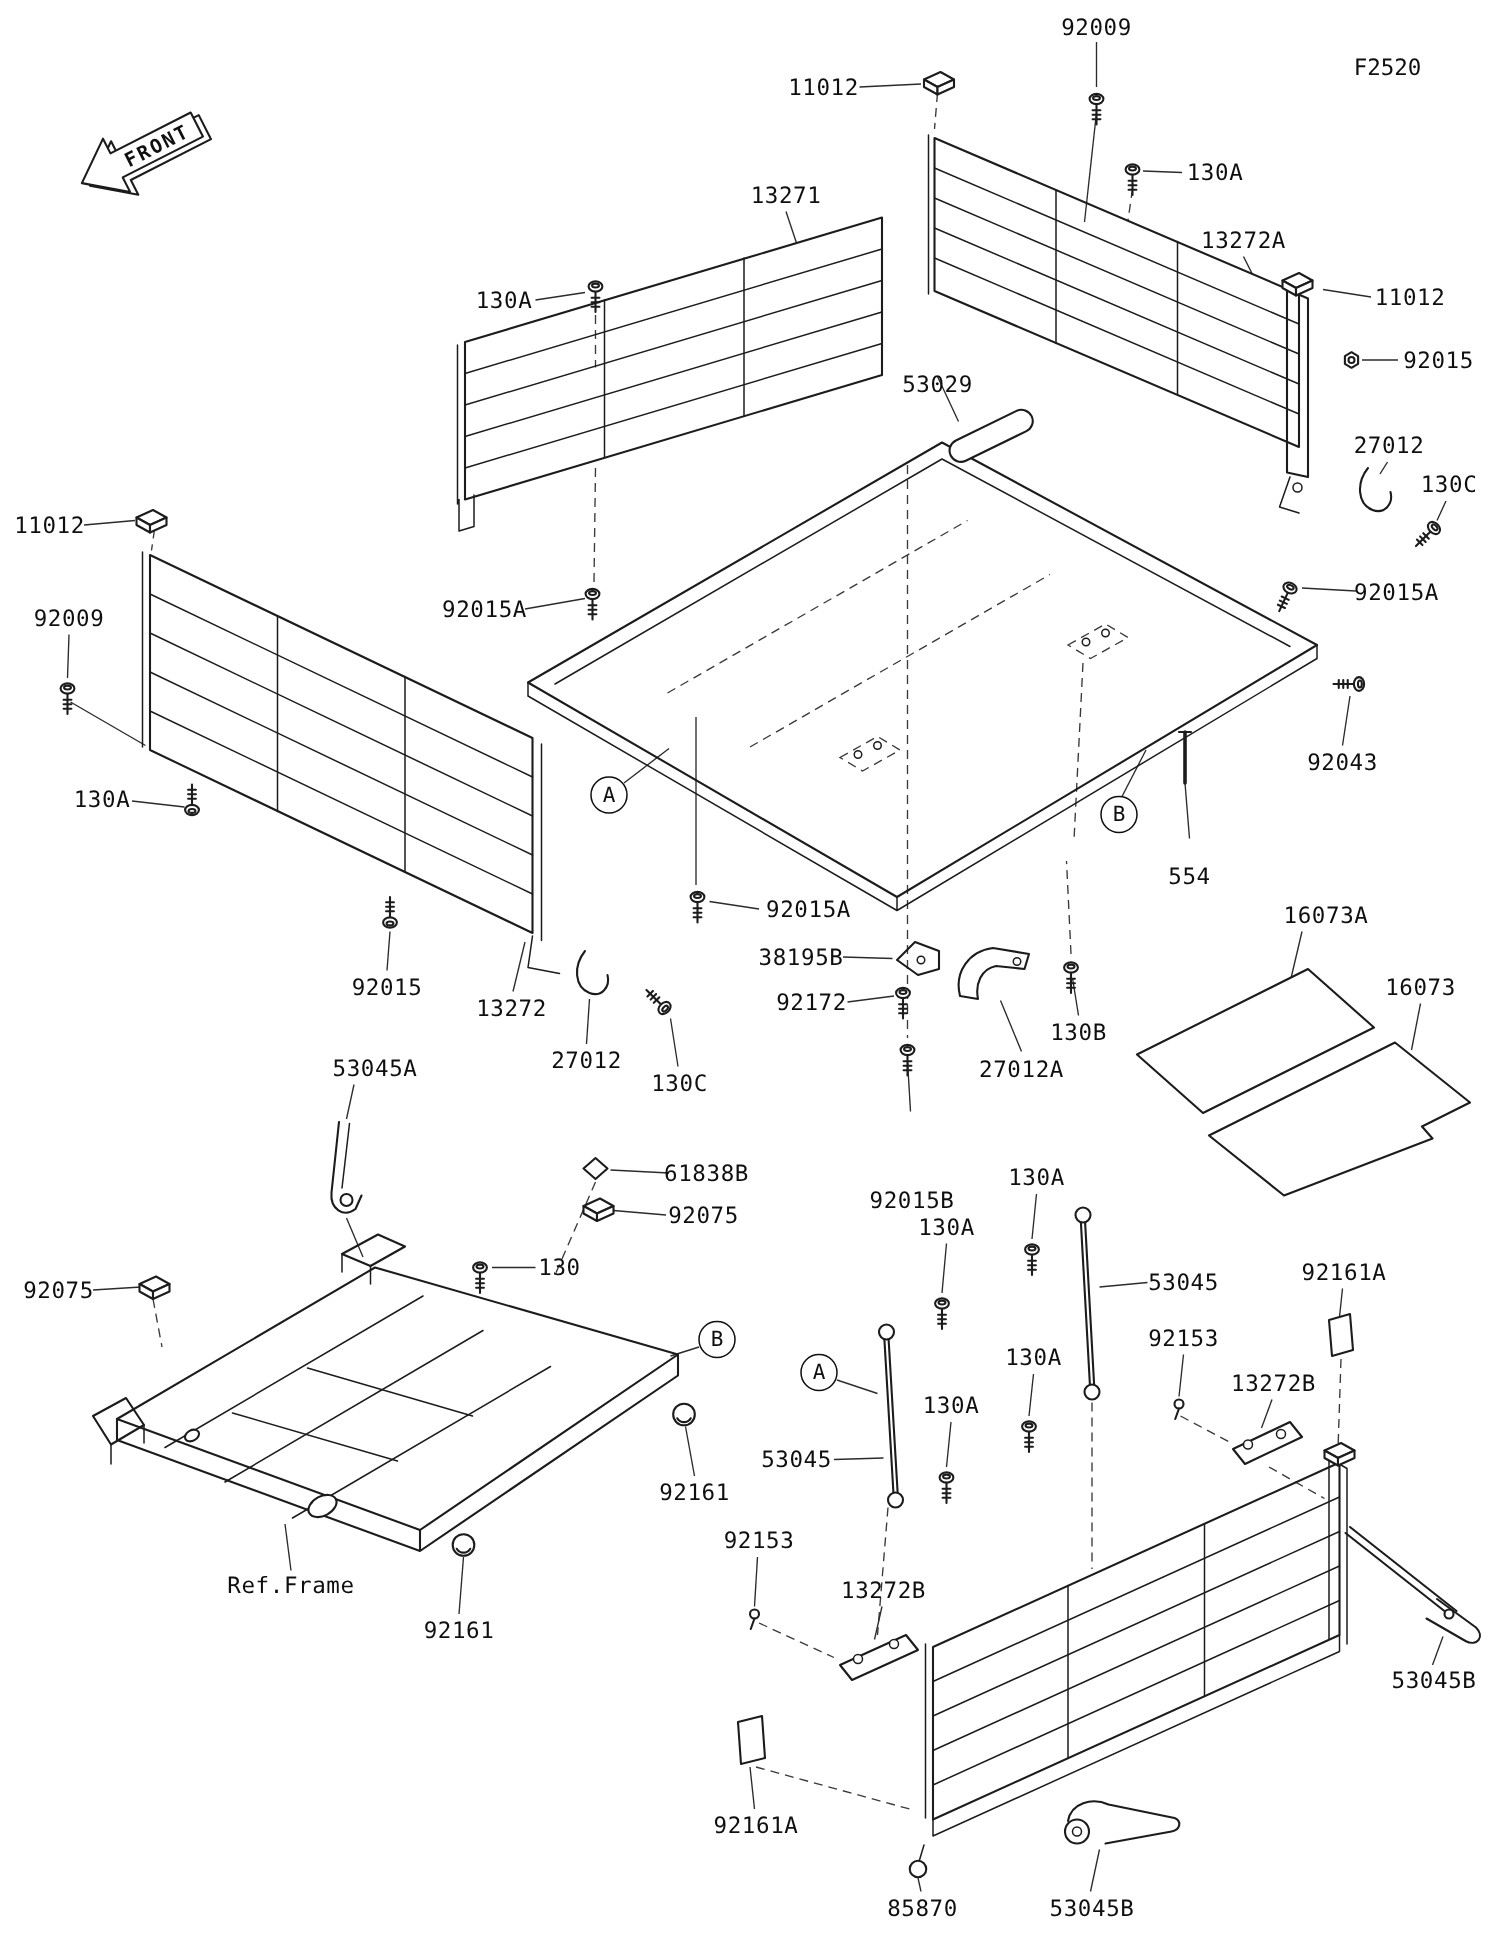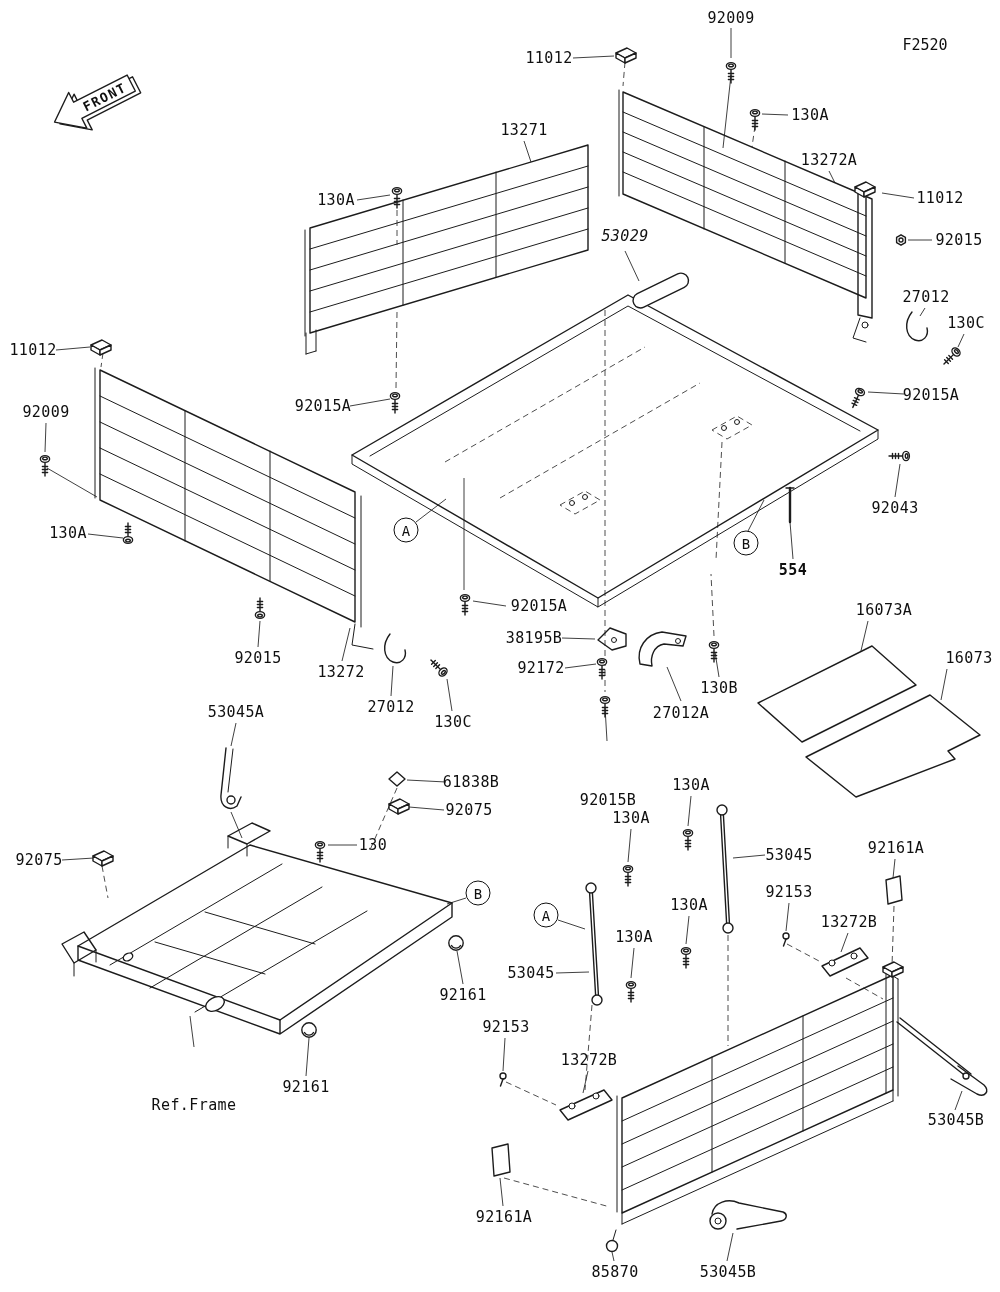--- a/index.html
+++ b/index.html
@@ -328,59 +328,59 @@
 
   <div id="label-layer">
       <div class="part-label" style="left: 731px; top: 18px;">92009</div>
       <div class="part-label" style="left: 549px; top: 58px;">11012</div>
       <div class="part-label" style="left: 810px; top: 115px;">130A</div>
       <div class="part-label" style="left: 524px; top: 130px;">13271</div>
       <div class="part-label" style="left: 829px; top: 160px;">13272A</div>
       <div class="part-label" style="left: 940px; top: 198px;">11012</div>
       <div class="part-label" style="left: 336px; top: 200px;">130A</div>
       <div class="part-label" style="left: 959px; top: 240px;">92015</div>
-      <div class="part-label" style="left: 625px; top: 236px; font-style: italic;">53029</div>
+      <div class="part-label" style="left: 625px; top: 256px;">53029</div>
       <div class="part-label" style="left: 926px; top: 297px;">27012</div>
       <div class="part-label" style="left: 966px; top: 323px;">130C</div>
       <div class="part-label" style="left: 33px; top: 350px;">11012</div>
       <div class="part-label" style="left: 931px; top: 395px;">92015A</div>
       <div class="part-label" style="left: 46px; top: 412px;">92009</div>
       <div class="part-label" style="left: 323px; top: 406px;">92015A</div>
       <div class="part-label" style="left: 895px; top: 508px;">92043</div>
       <div class="part-label" style="left: 68px; top: 533px;">130A</div>
-      <div class="part-label" style="left: 793px; top: 570px; font-weight: bold;">554</div>
+      <div class="part-label" style="left: 793px; top: 584px;">554</div>
       <div class="part-label" style="left: 539px; top: 606px;">92015A</div>
       <div class="part-label" style="left: 868px; top: 610px; margin-left: 16px;">16073A</div>
       <div class="part-label" style="left: 534px; top: 638px;">38195B</div>
-      <div class="part-label" style="left: 969px; top: 658px;">16073</div>
+      <div class="part-label" style="left: 947px; top: 658px;">16073</div>
       <div class="part-label" style="left: 258px; top: 658px;">92015</div>
       <div class="part-label" style="left: 341px; top: 672px;">13272</div>
       <div class="part-label" style="left: 541px; top: 668px;">92172</div>
       <div class="part-label" style="left: 719px; top: 688px;">130B</div>
       <div class="part-label" style="left: 391px; top: 707px;">27012</div>
       <div class="part-label" style="left: 681px; top: 713px;">27012A</div>
       <div class="part-label" style="left: 453px; top: 722px;">130C</div>
-      <div class="part-label" style="left: 236px; top: 712px;">53045A</div>
+      <div class="part-label" style="left: 250px; top: 712px;">53045A</div>
       <div class="part-label" style="left: 608px; top: 752px; margin-top: 48px;">92015B</div>
       <div class="part-label" style="left: 471px; top: 782px;">61838B</div>
       <div class="part-label" style="left: 691px; top: 785px;">130A</div>
       <div class="part-label" style="left: 469px; top: 810px;">92075</div>
       <div class="part-label" style="left: 631px; top: 818px;">130A</div>
       <div class="part-label" style="left: 373px; top: 845px;">130</div>
       <div class="part-label" style="left: 896px; top: 848px;">92161A</div>
       <div class="part-label" style="left: 789px; top: 855px;">53045</div>
       <div class="part-label" style="left: 39px; top: 860px;">92075</div>
       <div class="part-label" style="left: 789px; top: 892px;">92153</div>
       <div class="part-label" style="left: 689px; top: 905px;">130A</div>
       <div class="part-label" style="left: 849px; top: 922px;">13272B</div>
       <div class="part-label" style="left: 634px; top: 937px;">130A</div>
       <div class="part-label" style="left: 531px; top: 973px;">53045</div>
       <div class="part-label" style="left: 463px; top: 995px;">92161</div>
       <div class="part-label" style="left: 506px; top: 1027px;">92153</div>
-      <div class="part-label" style="left: 194px; top: 1057px; margin-top: 48px;">Ref.Frame</div>
+      <div class="part-label" style="left: 194px; top: 1057px;">Ref.Frame</div>
       <div class="part-label" style="left: 589px; top: 1060px;">13272B</div>
       <div class="part-label" style="left: 306px; top: 1087px;">92161</div>
       <div class="part-label" style="left: 956px; top: 1120px;">53045B</div>
       <div class="part-label" style="left: 504px; top: 1217px;">92161A</div>
       <div class="part-label" style="left: 615px; top: 1272px;">85870</div>
       <div class="part-label" style="left: 728px; top: 1272px;">53045B</div>
       <div class="view-marker" style="left: 406px; top: 530px;">A</div>
       <div class="view-marker" style="left: 746px; top: 543px;">B</div>
       <div class="view-marker" style="left: 478px; top: 893px;">B</div>
       <div class="view-marker" style="left: 546px; top: 915px;">A</div>

